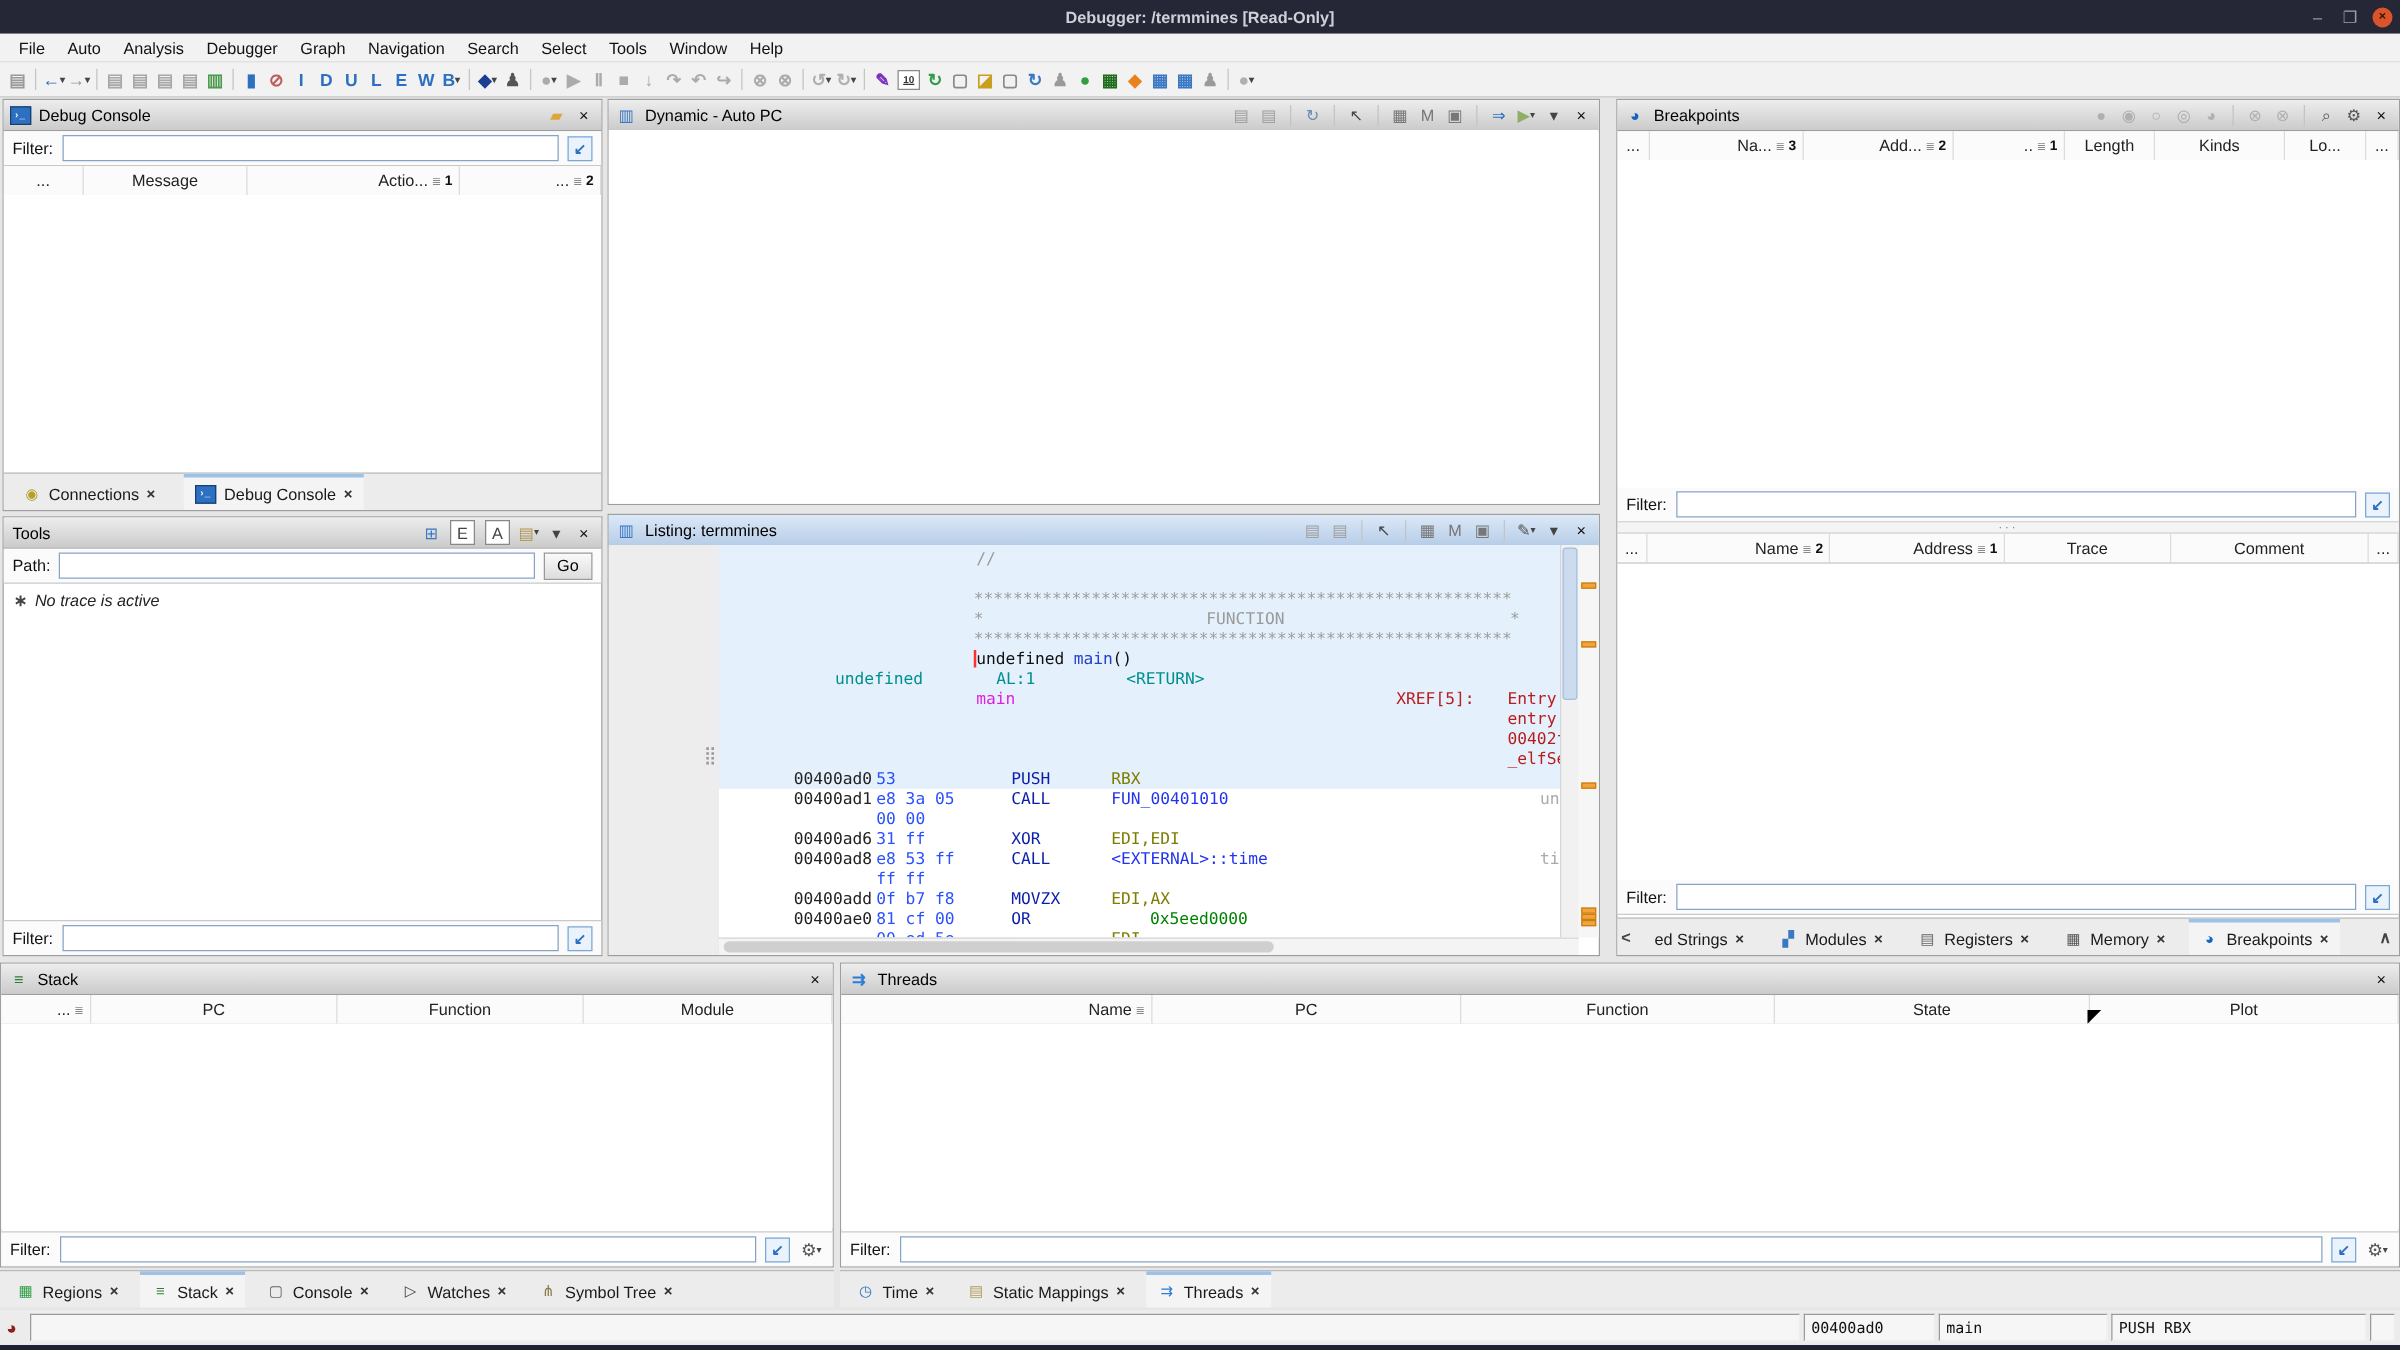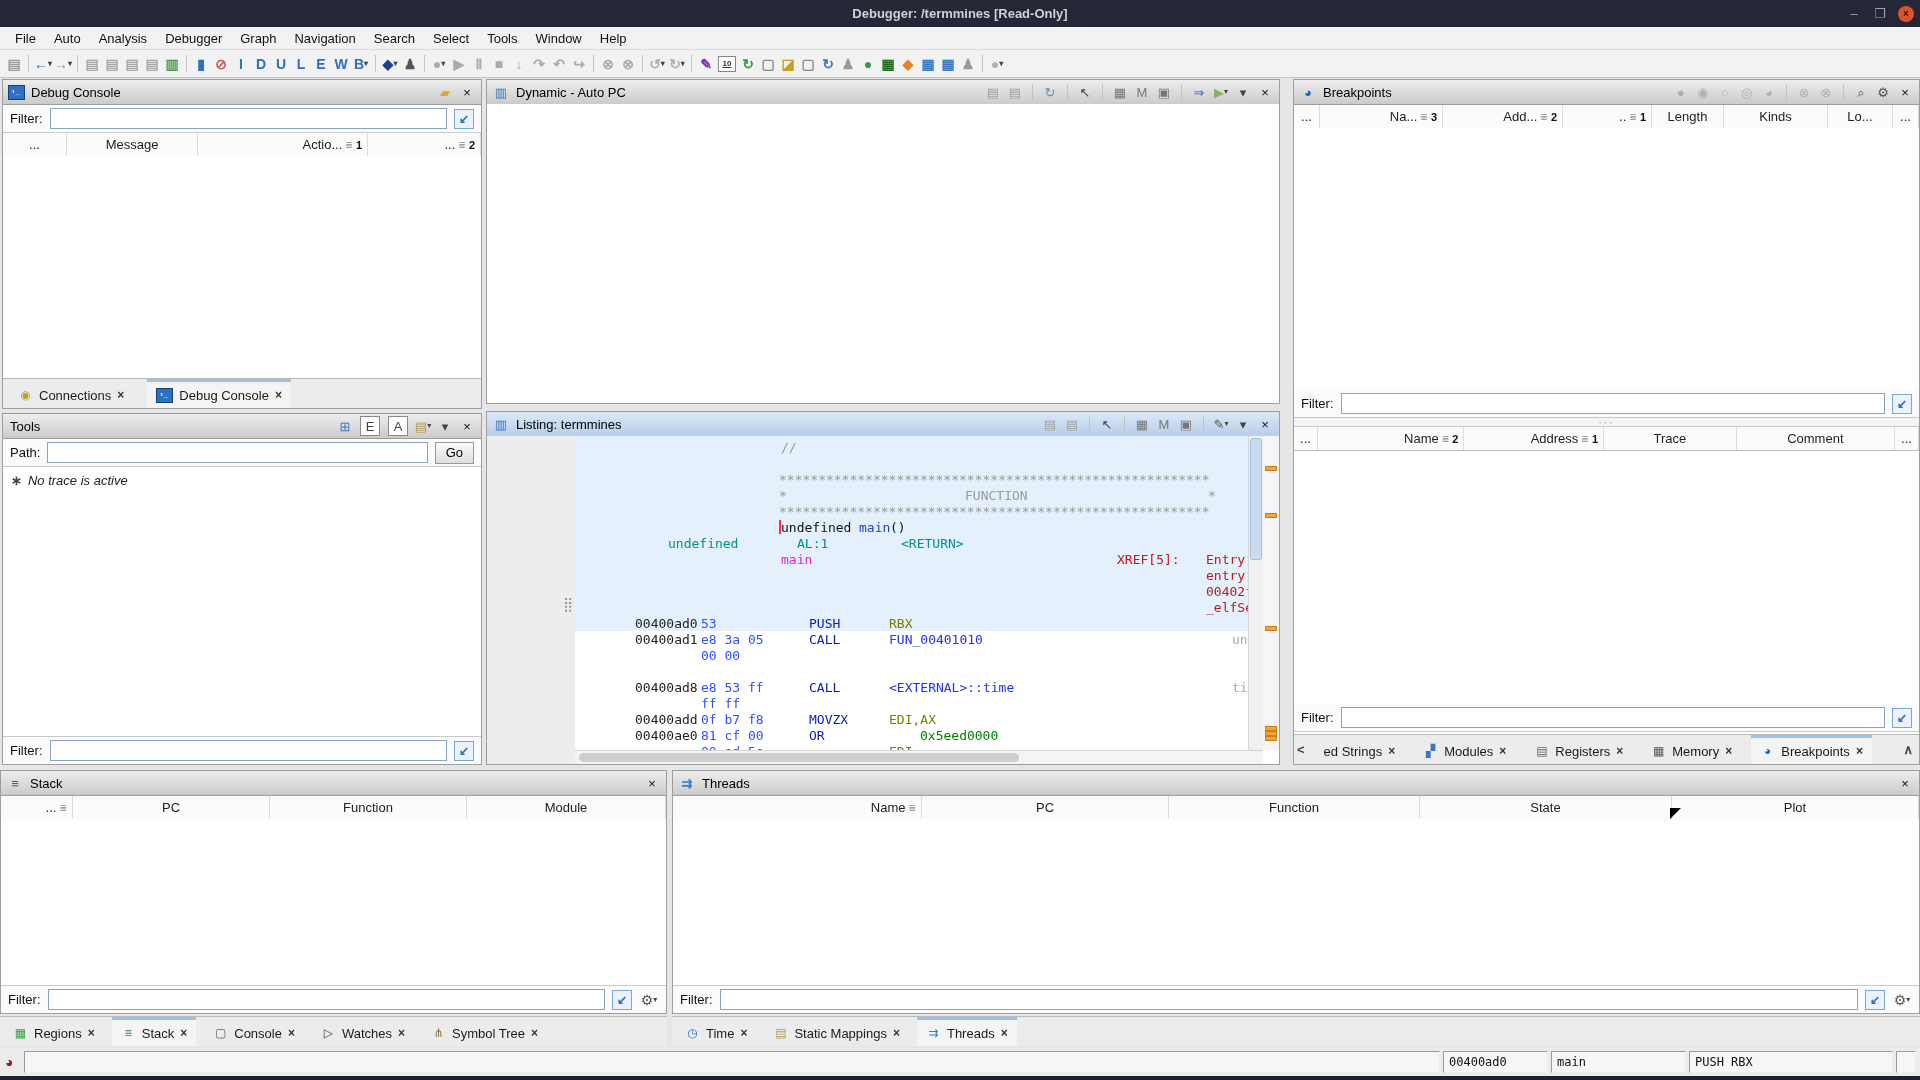--- a/index.html
+++ b/index.html
@@ -343,20 +343,26 @@
         <div class="lrow" style="top: 195px;">
           <span class="seg addr" style="left: 60px;">00400ad1</span>
           <span class="seg byt" style="left: 126px;">e8 3a 05</span>
           <span class="seg mne" style="left: 234px;">CALL</span>
           <span class="seg fref" style="left: 314px;">FUN_00401010</span>
           <span class="seg eol" style="left: 657px;">unde</span>
         </div>
         <div class="lrow" style="top: 211px;">
           <span class="seg byt" style="left: 126px;">00 00</span>
         </div>
+        <div class="lrow" style="top: 227px;">
+          <span class="seg addr" style="left: 60px;">00400ad6</span>
+          <span class="seg byt" style="left: 126px;">31 ff</span>
+          <span class="seg mne" style="left: 234px;">XOR</span>
+          <span class="seg reg" style="left: 314px;">EDI,EDI</span>
+        </div>
         <div class="lrow" style="top: 243px;">
           <span class="seg addr" style="left: 60px;">00400ad8</span>
           <span class="seg byt" style="left: 126px;">e8 53 ff</span>
           <span class="seg mne" style="left: 234px;">CALL</span>
           <span class="seg fref" style="left: 314px;">&lt;EXTERNAL&gt;::time</span>
           <span class="seg eol" style="left: 657px;">time_</span>
         </div>
         <div class="lrow" style="top: 259px;">
           <span class="seg byt" style="left: 126px;">ff ff</span>
         </div>

